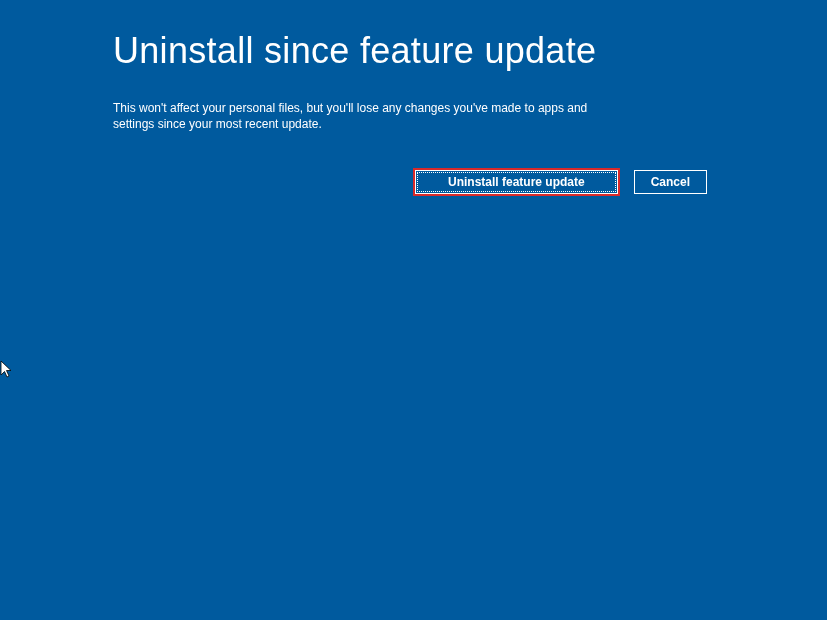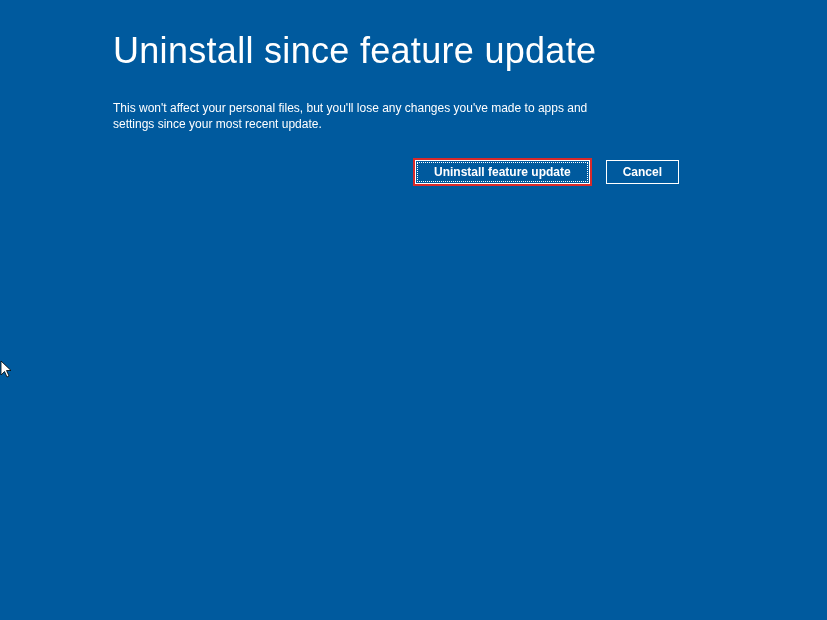--- a/index.html
+++ b/index.html
@@ -31,36 +31,36 @@
       font-size: 12px;
       font-weight: 400;
       line-height: 1.35;
       color: #ffffff;
     }
     .para1 {
       margin-bottom: 4px;
     }
     .para2 {
       max-width: 480px;
-      margin-bottom: 28px;
+      margin-bottom: 38px;
     }
     .button-row {
       display: flex;
       gap: 16px;
       justify-content: flex-start;
       padding-left: 302px;
     }
     .btn {
       background: #005a9e;
       border: 1px solid #ffffff;
       color: #ffffff;
       font-size: 12px;
       font-weight: 600;
       height: 24px;
-      padding: 0 18px;
+      padding: 0 32px;
       cursor: pointer;
       display: inline-flex;
       align-items: center;
       justify-content: center;
       font-family: inherit;
     }
     .btn.primary {
       outline: 2px solid #d92a2a;
       outline-offset: 0;
       position: relative;

